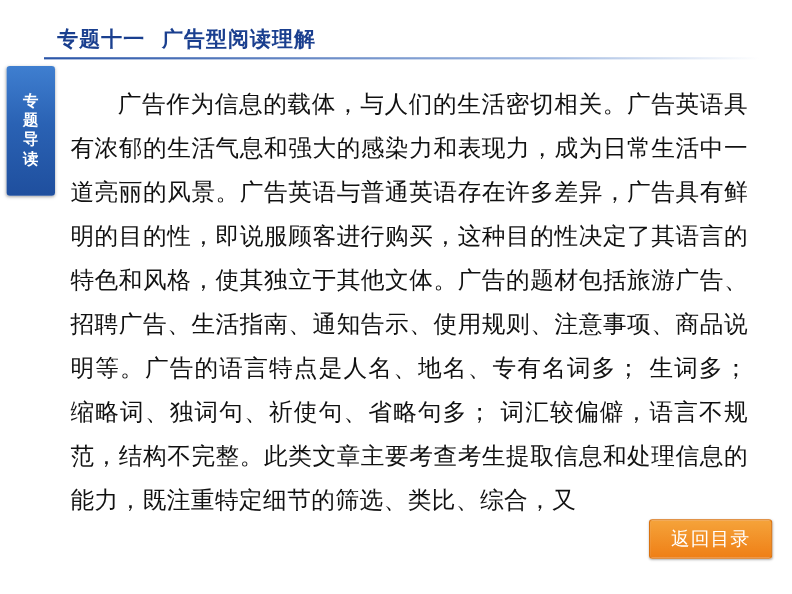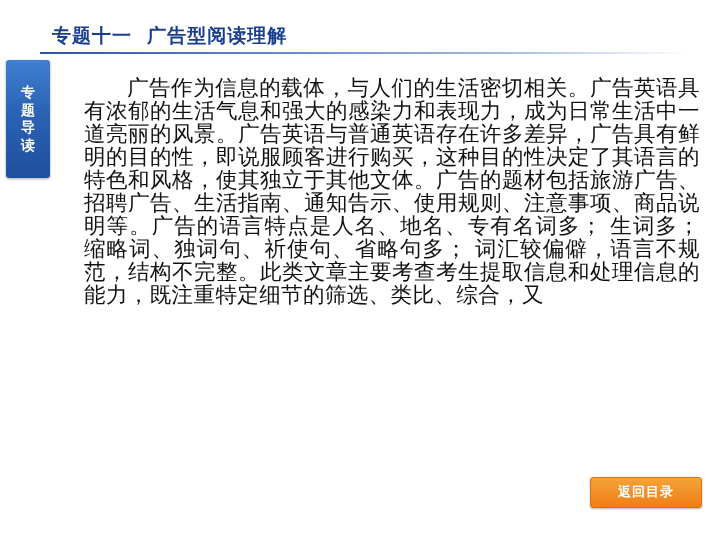--- a/index.html
+++ b/index.html
@@ -62,47 +62,47 @@
   }
   .side-tab .col {
     display: flex;
     flex-direction: column;
     align-items: center;
     line-height: 1.25;
   }
   
   .body-text {
     position: absolute;
-    left: 84px;
+    left: 64px;
     top: 76px;
     width: 616px;
     font-family: "DejaVu Serif", serif;
     font-size: 21.5px;
-    line-height: 23px;
+    line-height: 40px;
     color: #111111;
     text-align: justify;
     text-justify: inter-ideograph;
     text-indent: 2em;
     letter-spacing: 0.4px;
     white-space: normal;
   }
   
   .back-button {
     position: absolute;
     right: 18px;
     bottom: 12px;
     min-width: 86px;
     padding: 5px 12px 6px 12px;
     background: linear-gradient(to bottom, #f5a33a, #ef7f16);
     border: 1px solid #d9720f;
     border-radius: 3px;
     color: #ffffff;
     font-family: "DejaVu Sans", sans-serif;
-    font-size: 13px;
-    font-weight: bold;
+    font-size: 17px;
+    font-weight: normal;
     text-align: center;
     box-shadow: 0 1px 2px rgba(0,0,0,0.3);
     cursor: pointer;
     letter-spacing: 1px;
   }
 </style>
 </head>
 <body>
 
 <div class="slide">

